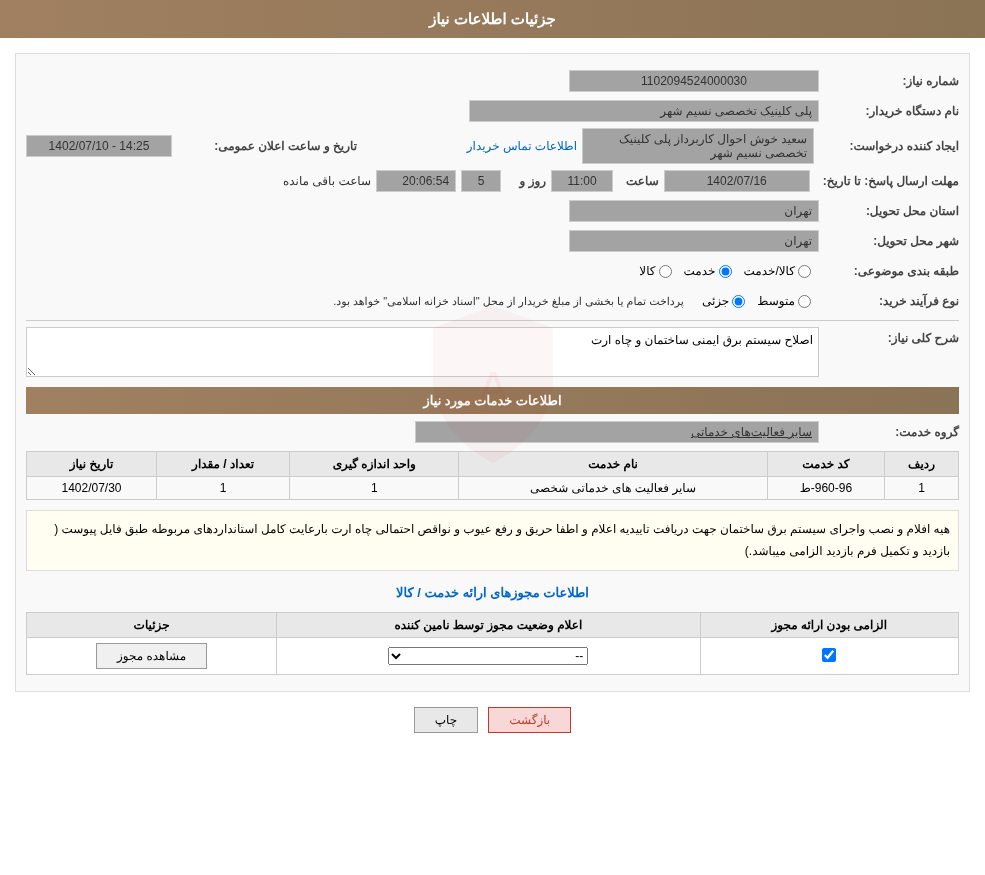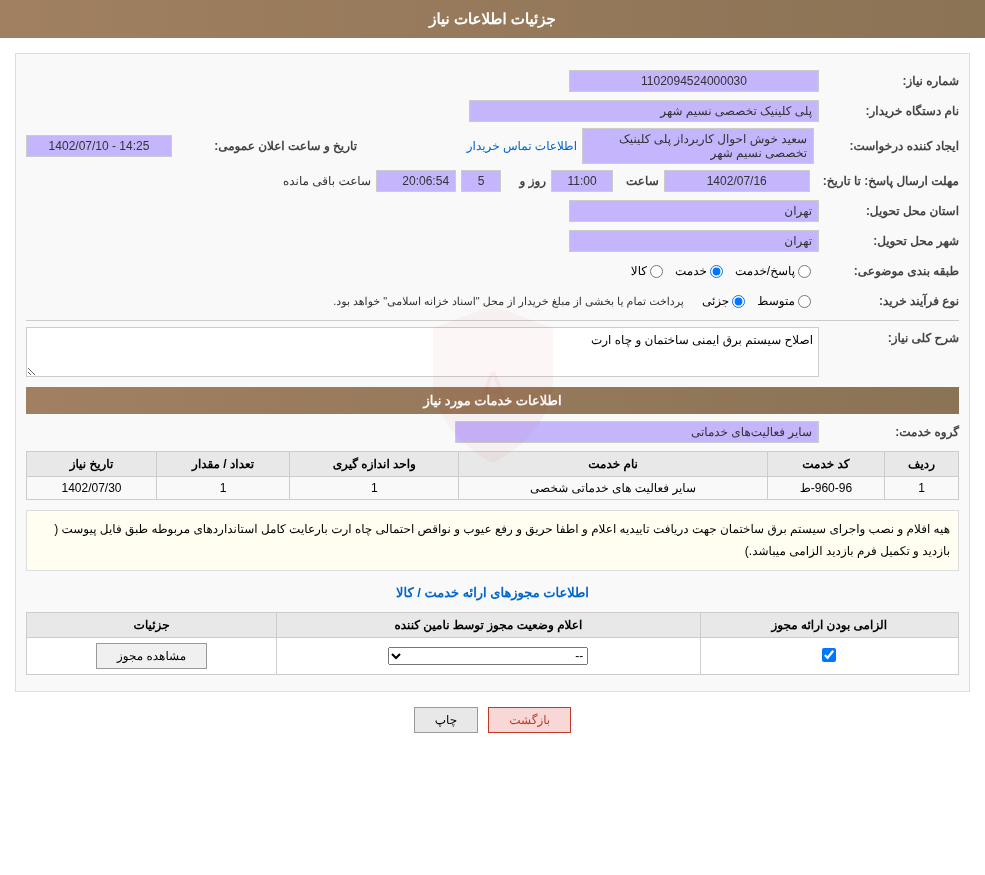--- a/index.html
+++ b/index.html
@@ -44,21 +44,21 @@
     }
     .form-label {
       color: #555;
       font-weight: bold;
       font-size: 12px;
       min-width: 140px;
       text-align: right;
       padding-left: 8px;
     }
     .form-value {
-      background: #c4b5fd;
+      background: #a3a3a3;
       border: 1px solid #ccc;
       padding: 3px 6px;
       min-height: 22px;
       font-size: 12px;
       color: #333;
     }
     .input-wide {
       width: 350px;
     }
     .input-medium {
@@ -258,21 +258,21 @@
       <div class="form-row">
         <span class="form-label col-label">شهر محل تحویل:</span>
         <span class="form-value input-medium">تهران</span>
       </div>
 
       <div class="form-row" style="gap:8px;">
         <span class="form-label col-label">طبقه بندی موضوعی:</span>
         <div class="radio-group">
           <label class="radio-item">
             <input type="radio" name="category" style="">
-            <span>پاسخ/خدمت</span>
+            <span>کالا/خدمت</span>
           </label>
           <label class="radio-item">
             <input type="radio" name="category" checked="" style="">
             <span>خدمت</span>
           </label>
           <label class="radio-item">
             <input type="radio" name="category" style="">
             <span>کالا</span>
           </label>
         </div>
@@ -297,21 +297,21 @@
 
       <div class="form-row" style="align-items:flex-start;">
         <span class="form-label col-label" style="padding-top:4px;">شرح کلی نیاز:</span>
         <textarea class="service-description" rows="2" style="flex: 1 1 0%;" readonly="">اصلاح سیستم برق ایمنی ساختمان و چاه ارت</textarea>
       </div>
 
       <div class="section-header">اطلاعات خدمات مورد نیاز</div>
 
       <div class="form-row">
         <span class="form-label col-label">گروه خدمت:</span>
-        <span class="form-value" style="width:364px;">سایر فعالیت‌های خدماتی</span>
+        <span class="form-value" style="width:404px;text-decoration:underline;">سایر فعالیت‌های خدماتی</span>
       </div>
 
       <table class="table-section">
         <thead>
           <tr>
             <th>ردیف</th>
             <th>کد خدمت</th>
             <th>نام خدمت</th>
             <th>واحد اندازه گیری</th>
             <th>تعداد / مقدار</th>

